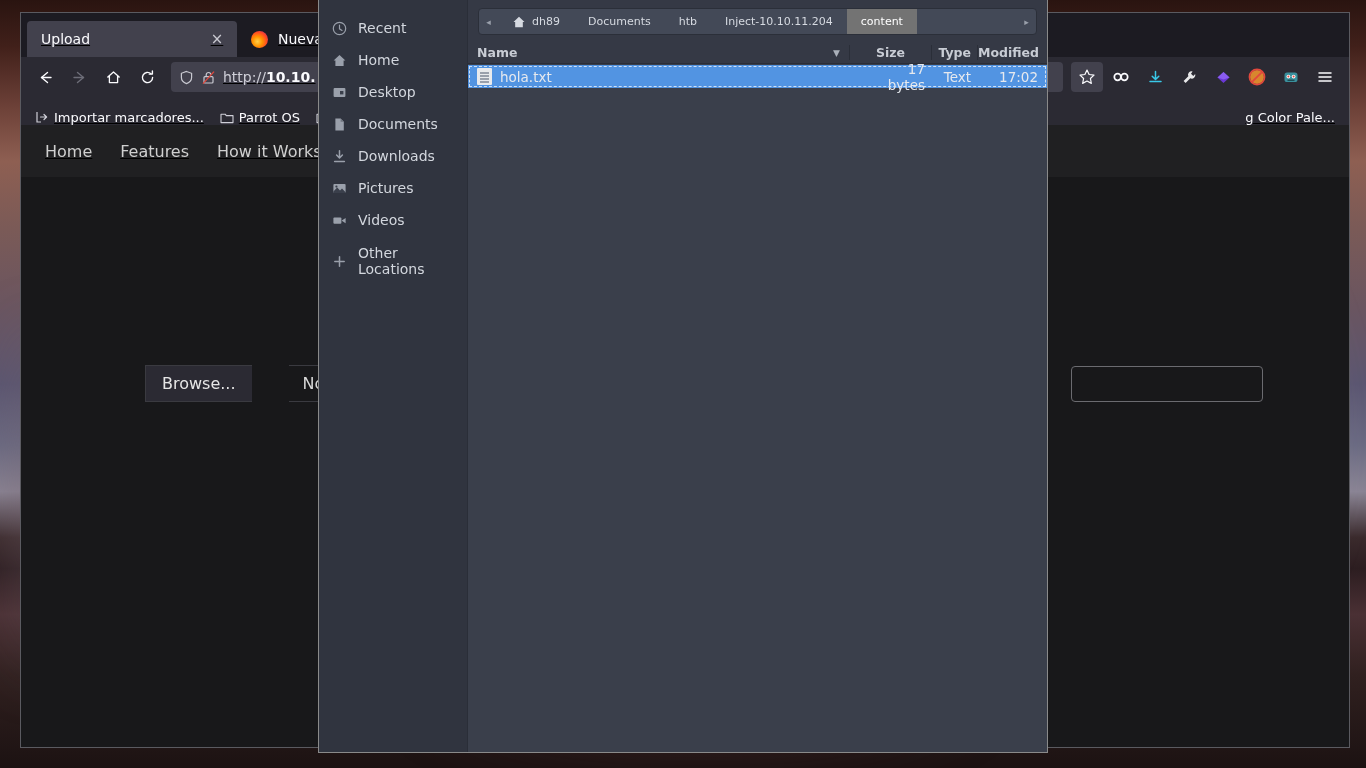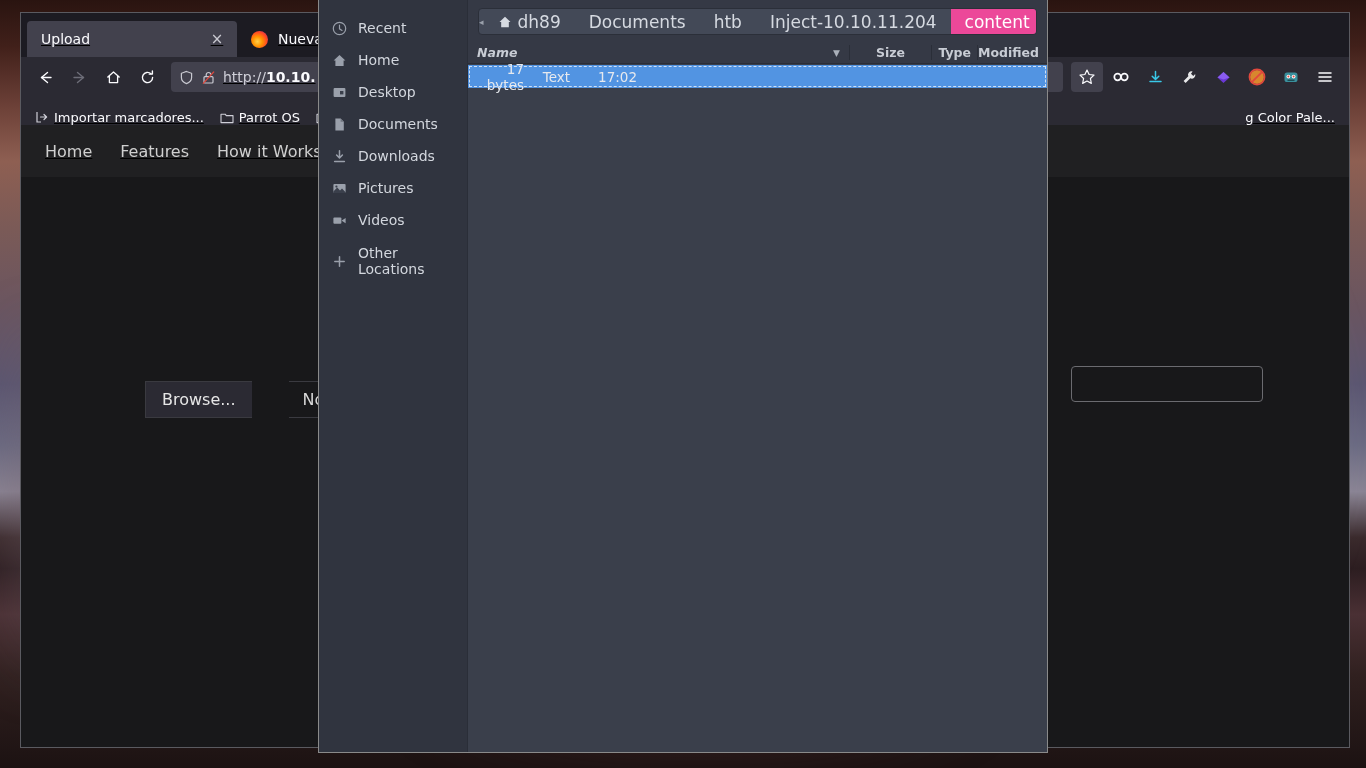--- a/index.html
+++ b/index.html
@@ -100,21 +100,21 @@
   }
   .bm { display: flex; align-items: center; gap: 5px; padding: 2px 6px; border-radius: 3px; white-space: nowrap; margin-top: 12px; }
 
   
   .page { flex: 1; background: #18181a; position: relative; overflow: hidden; }
   .sitenav {
     height: 52px; background: #202022; display: flex; align-items: center;
     gap: 28px; padding: 0 24px; color: #cfcfcf; font-size: 16px;
   }
   .upload-row {
-    position: absolute; left: 124px; top: 256px;
+    position: absolute; left: 124px; top: 240px;
     display: flex; align-items: flex-end; gap: 37px;
   }
   .browse-btn {
     background: #2b2a33; color: #e6e6e6; font-size: 16px;
     padding: 8px 16px; border: 1px solid #3a3a40; border-right: none;
   }
   .nofile {
     background: #18181a; color: #d8d8d8; font-size: 16px;
     padding: 8px 14px; border: 1px solid #3a3a40; border-left: none;
     white-space: nowrap;
@@ -149,34 +149,34 @@
   .filepane { flex: 1; display: flex; flex-direction: column; min-width: 0; background: #3a3f4b; }
 
   .pathbar-wrap { padding: 8px 10px 7px 10px; background: #353945; }
   .pathbar {
     height: 27px; display: flex; align-items: stretch;
     border: 1px solid #2b2f39; border-radius: 4px; overflow: hidden;
     background: #434957;
   }
   .crumb {
     display: flex; align-items: center; gap: 6px;
-    padding: 0 14px; font-size: 17px; color: #d6dae1; white-space: nowrap;
-  }
-  .crumb.current { background: #ec4899; color: #ffffff; }
+    padding: 0 14px; font-size: 11px; color: #d6dae1; white-space: nowrap;
+  }
+  .crumb.current { background: #737373; color: #ffffff; }
   .crumb-arrow {
     width: 19px; display: flex; align-items: center; justify-content: center;
     color: #9aa0ab; font-size: 9px;
   }
 
   .listheader {
     height: 22px; display: flex; align-items: center;
     background: #353945; border-bottom: 1px solid #2a2e38;
     font-size: 12.5px; font-weight: bold; color: #c8ccd4;
   }
-  .col-name { flex: 1; padding-left: 9px; display: flex; align-items: center; font-style: italic; }
+  .col-name { flex: 1; padding-left: 9px; display: flex; align-items: center; }
   .sortarrow { margin-left: auto; margin-right: 9px; font-size: 9px; color: #aab0ba; }
   .col-size { width: 62px; text-align: right; padding-right: 6px; border-left: 1px solid #2a2e38; }
   .col-type { width: 46px; text-align: right; padding-right: 6px; border-left: 1px solid #2a2e38; margin-left: 20px; }
   .col-mod { width: 70px; text-align: right; padding-right: 9px; border-left: 1px solid #2a2e38; }
 
   .filelist { flex: 1; background: #3a3f4b; overflow: hidden; padding-top: 1px; }
   .filerow {
     height: 23px; display: flex; align-items: center;
     font-size: 13.5px; color: #e6e9ee;
   }
@@ -486,20 +486,24 @@
           <span>Name</span>
           <span class="sortarrow">▼</span>
         </div>
         <div class="col-size">Size</div>
         <div class="col-type">Type</div>
         <div class="col-mod">Modified</div>
       </div>
 
       <div class="filelist">
         <div class="filerow selected">
+          <div class="fname">
+            <span class="txt-icon"></span>
+            <span>hola.txt</span>
+          </div>
           <div class="fsize">17 bytes</div>
           <div class="ftype">Text</div>
           <div class="fmod">17:02</div>
         </div>
       </div>
     </div>
   </div>
 
 </div>
 

